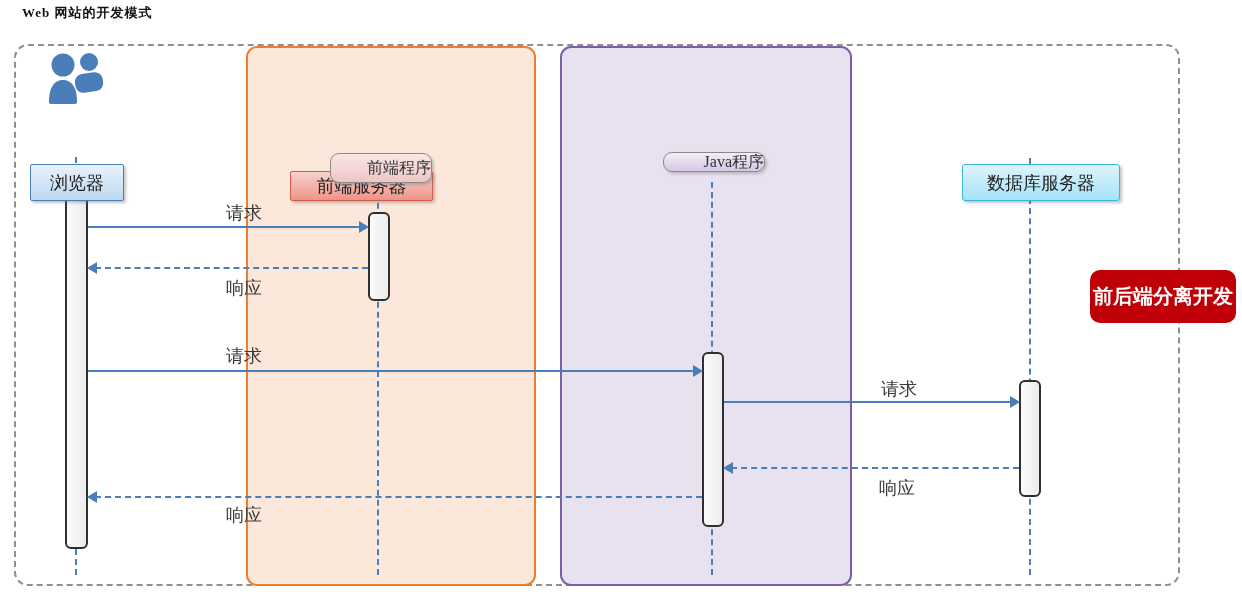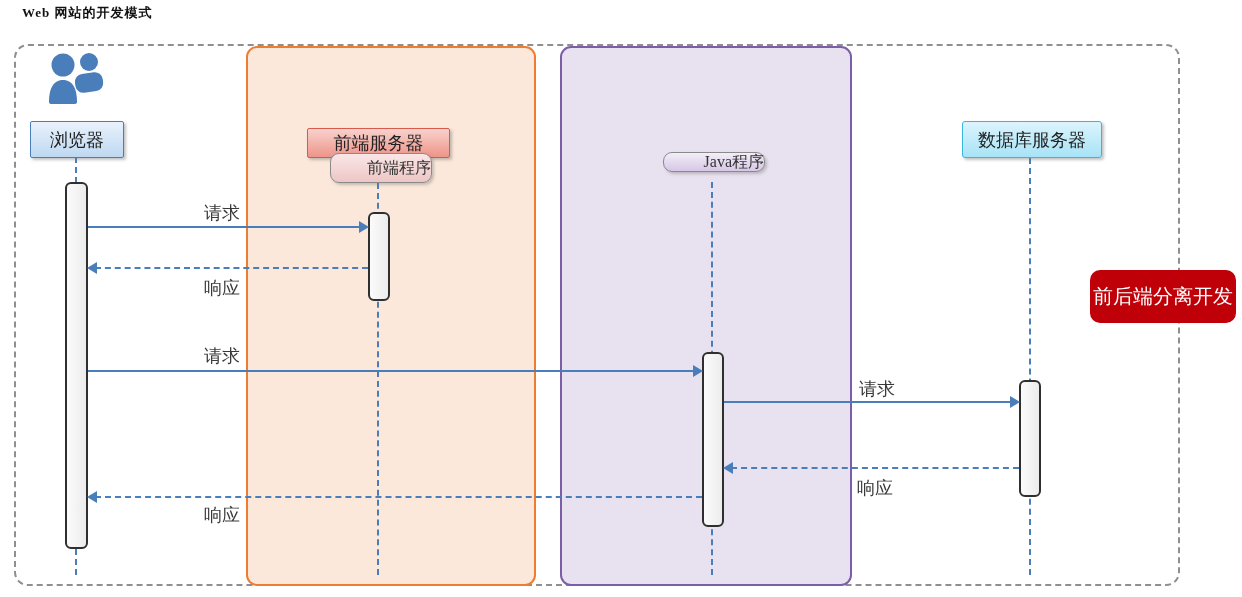--- a/index.html
+++ b/index.html
@@ -17,35 +17,36 @@
   }
   .region{position:absolute;top:46px;height:540px;border-radius:11px;box-sizing:border-box;}
   .region.orange{left:246px;width:290px;background:#fbe8da;border:2px solid #ed7d31;}
   .region.purple{left:560px;width:292px;background:#e8e1f0;border:2px solid #7b5ea7;}
   .users-icon{position:absolute;left:44px;top:50px;width:66px;height:54px;}
   .lifeline{position:absolute;width:0;border-left:2px dashed #4a7ebb;z-index:2;}
   .actor-box{
     position:absolute;display:flex;align-items:center;justify-content:center;
     font-size:18px;color:#222;box-sizing:border-box;z-index:4;
     box-shadow:2px 2px 3px rgba(120,120,120,0.45);
+    margin-top:43px;
   }
   .actor-browser{
     left:30px;top:121px;width:94px;height:37px;
     background:linear-gradient(#e9f2fc,#bed8f1);border:1.5px solid #4a7ebb;border-radius:2px;
   }
   .actor-frontend{
-    left:307px;top:128px;width:143px;height:30px;
+    left:290px;top:128px;width:143px;height:30px;
     background:linear-gradient(#f8d2cd,#ee9488);border:1.5px solid #d75a4a;border-radius:2px;
   }
   .actor-backend{
     left:650px;top:126px;width:142px;height:30px;
     background:linear-gradient(#e9e0f2,#a98cc9);border:1.5px solid #7c5ba8;border-radius:2px;
   }
   .actor-database{
-    left:962px;top:121px;width:140px;height:37px;
+    left:962px;top:121px;width:158px;height:37px;
     background:linear-gradient(#ddf4fd,#a6e3f7);border:1.5px solid #38b6de;border-radius:3px;
   }
   .program-box{
     position:absolute;display:flex;align-items:center;justify-content:flex-end;
     font-size:16px;color:#333;box-sizing:border-box;z-index:5;border-radius:9px;
     box-shadow:2px 2px 3px rgba(120,120,120,0.4);
   }
   .program-frontend{
     left:330px;top:153px;width:102px;height:30px;
     background:linear-gradient(#fae7e7,#edc6c5);border:1.5px solid #8a8a8a;
@@ -58,27 +59,27 @@
     position:absolute;background:linear-gradient(90deg,#fbfbfb,#ececec);
     border:2px solid #2f2f2f;border-radius:6px;box-sizing:border-box;z-index:3;
   }
   .msg{position:absolute;height:0;z-index:3;}
   .msg .line{position:absolute;left:0;right:7px;top:-1px;border-top:2px solid #4a7ebb;}
   .msg.dashed .line{border-top-style:dashed;left:7px;right:0;}
   .msg .head{position:absolute;top:-6px;width:0;height:0;border-top:6px solid transparent;border-bottom:6px solid transparent;}
   .msg.right .head{right:-1px;border-left:10px solid #4a7ebb;}
   .msg.left .head{left:-1px;border-right:10px solid #4a7ebb;}
   .msg-label{
-    position:absolute;width:80px;text-align:center;font-size:18px;color:#3a3a3a;z-index:6;
+    position:absolute;width:80px;text-align:right;font-size:18px;color:#3a3a3a;z-index:6;
   }
   .annotation{
     position:absolute;left:1090px;top:270px;width:146px;height:53px;
     background:#c00008;border-radius:10px;z-index:10;
     display:flex;align-items:center;justify-content:center;
-    color:#fff;font-size:20px;font-weight:normal;
+    color:#fff;font-size:20px;font-weight:bold;
     font-family:"Liberation Sans","DejaVu Sans",sans-serif;
   }
 </style>
 </head>
 <body>
 
 <div class="canvas">
 
   <div class="title">Web 网站的开发模式</div>
 

